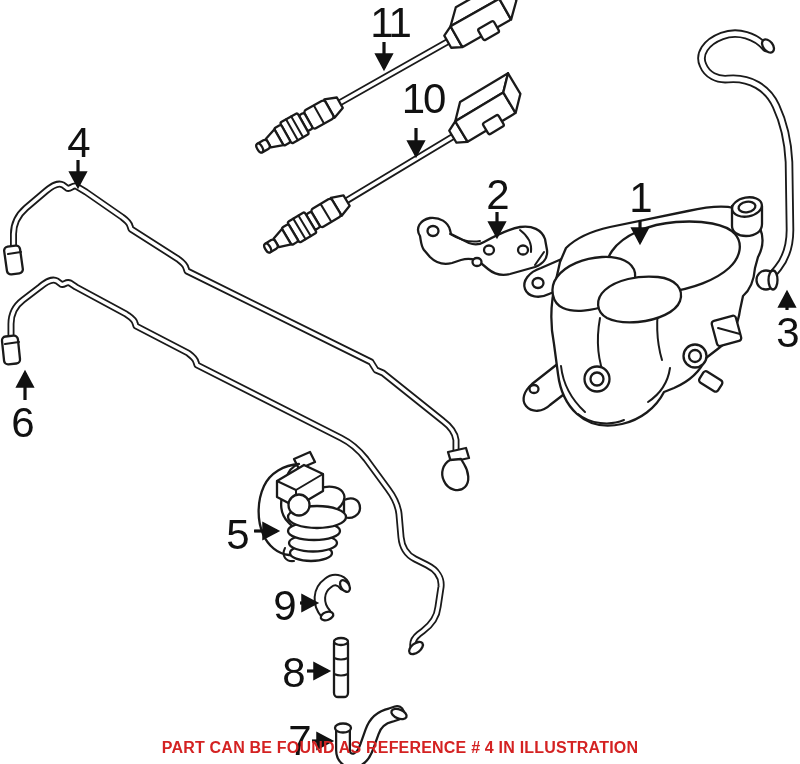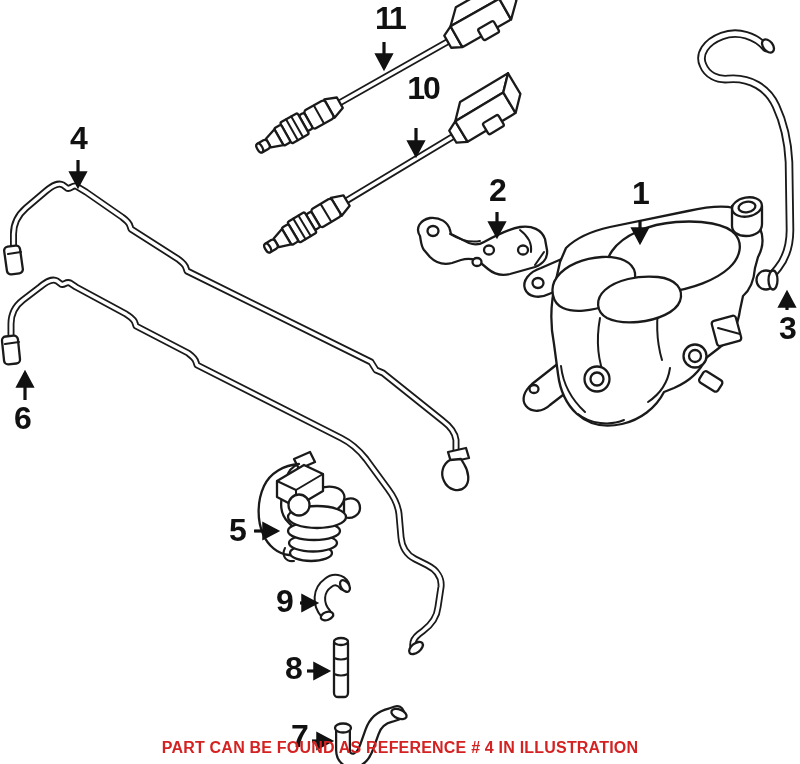--- a/index.html
+++ b/index.html
@@ -1,19 +1,19 @@
 <!DOCTYPE html>
 <html><head>
 <meta charset="utf-8">
 <style>
   html,body{margin:0;padding:0;background:#ffffff;}
   #stage{position:relative;width:800px;height:764px;background:#ffffff;overflow:hidden;
          font-family:"Liberation Sans",sans-serif;}
   #art{position:absolute;left:0;top:0;}
-  .plabel{position:absolute;transform:translateX(-50%);font-weight:700;font-size:32px;
+  .plabel{position:absolute;transform:translateX(-50%);font-weight:400;font-size:42px;
           line-height:1;color:#111;letter-spacing:-2px;user-select:none;}
   .caption{position:absolute;left:50%;top:739px;transform:translateX(-50%);
            font-weight:700;font-size:16px;letter-spacing:0.2px;white-space:nowrap;
            color:#d42222;}
   
   .s  {fill:#ffffff;stroke:#1a1a1a;stroke-width:2.3;stroke-linejoin:round;}
   .sn {fill:none;stroke:#1a1a1a;stroke-width:2;stroke-linecap:round;stroke-linejoin:round;}
   .to {fill:none;stroke:#1a1a1a;stroke-width:7;stroke-linecap:round;stroke-linejoin:round;}
   .ti {fill:none;stroke:#ffffff;stroke-width:3.4;stroke-linecap:round;stroke-linejoin:round;}
   .ho {fill:none;stroke:#1a1a1a;stroke-width:8.5;stroke-linecap:round;stroke-linejoin:round;}
@@ -184,21 +184,21 @@
     <line class="ar" x1="787" y1="310" x2="787" y2="293" marker-end="url(#ah)"></line>
     <line class="ar" x1="25" y1="400" x2="25" y2="373" marker-end="url(#ah)"></line>
     <line class="ar" x1="254" y1="531" x2="277" y2="531" marker-end="url(#ah)"></line>
     <line class="ar" x1="300" y1="603" x2="316" y2="603" marker-end="url(#ah)"></line>
     <line class="ar" x1="307" y1="671" x2="328" y2="671" marker-end="url(#ah)"></line>
     <line class="ar" x1="312" y1="741" x2="331" y2="741" marker-end="url(#ah)"></line>
   </g>
 </svg>
 
 <div class="plabel" style="left:390px;top:2px">11</div>
-<div class="plabel" style="left:423px;top:72px">10</div>
+<div class="plabel" style="left:423px;top:78px">10</div>
 <div class="plabel" style="left:78px;top:122px">4</div>
 <div class="plabel" style="left:497px;top:174px">2</div>
 <div class="plabel" style="left:640px;top:177px">1</div>
 <div class="plabel" style="left:787px;top:312px">3</div>
 <div class="plabel" style="left:22px;top:402px">6</div>
 <div class="plabel" style="left:237px;top:514px">5</div>
 <div class="plabel" style="left:284px;top:585px">9</div>
 <div class="plabel" style="left:293px;top:652px">8</div>
 <div class="plabel" style="left:299px;top:720px">7</div>
 

